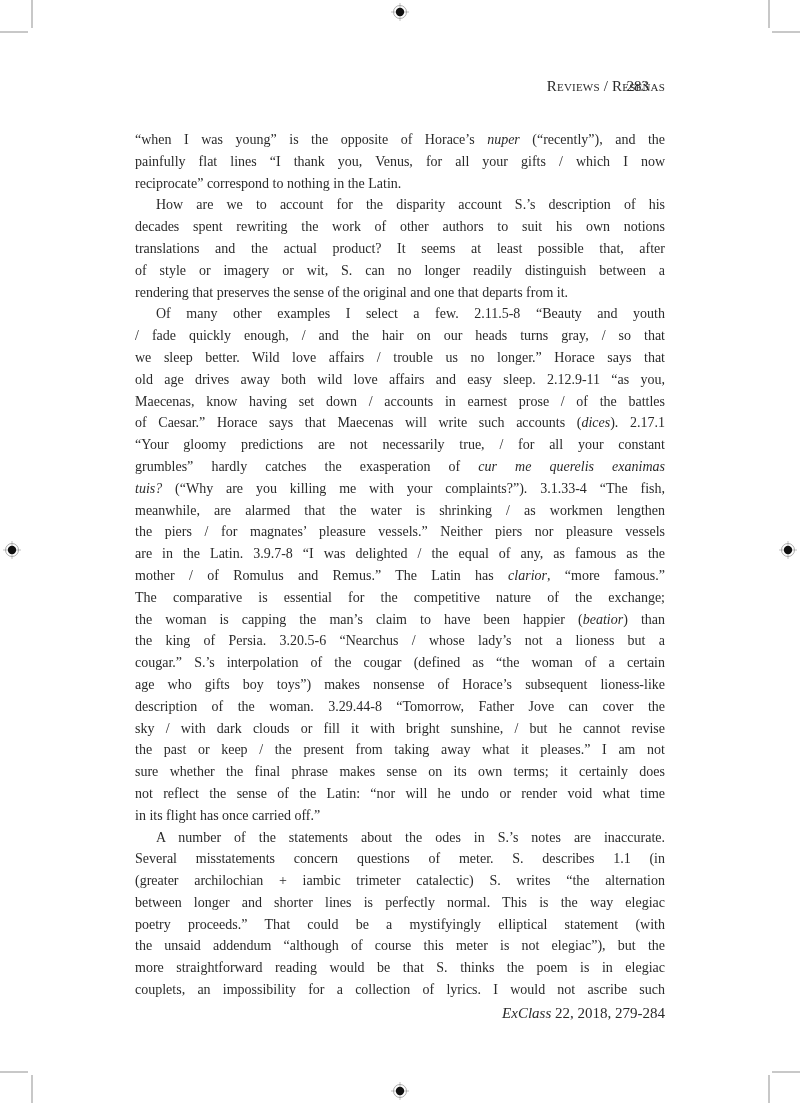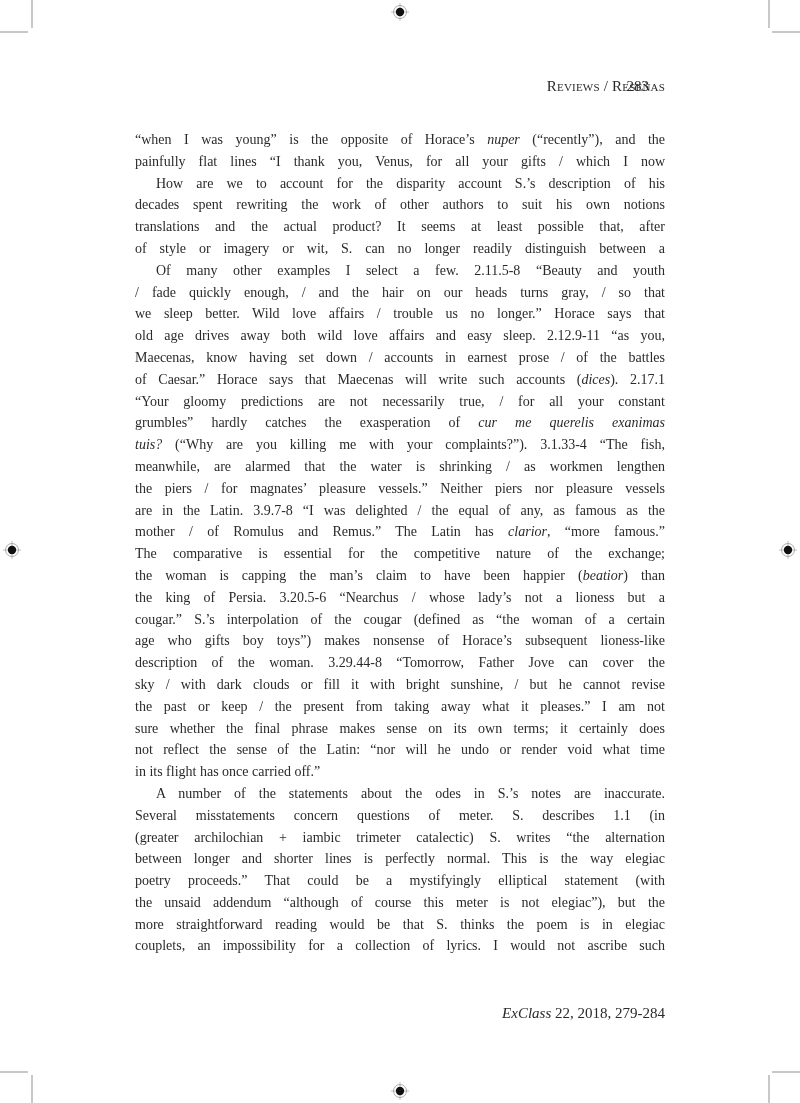--- a/index.html
+++ b/index.html
@@ -118,24 +118,26 @@
 </svg>
 
 <div class="running-head">
   <span class="title">Reviews / Reseñas</span>
   <span class="folio">283</span>
 </div>
 
 <div class="body-text" id="body-text">
     <span class="line"><span class="seg">“when I was young” is the opposite of Horace’s </span><i>nuper</i><span class="seg"> (“recently”), and the</span></span>
     <span class="line"><span class="seg">painfully flat lines “I thank you, Venus, for all your gifts / which I now</span></span>
+    <span class="line last"><span class="seg">reciprocate” correspond to nothing in the Latin.</span></span>
     <span class="line indent"><span class="seg">How are we to account for the disparity account S.’s description of his</span></span>
     <span class="line"><span class="seg">decades spent rewriting the work of other authors to suit his own notions</span></span>
     <span class="line"><span class="seg">translations and the actual product? It seems at least possible that, after</span></span>
     <span class="line"><span class="seg">of style or imagery or wit, S. can no longer readily distinguish between a</span></span>
+    <span class="line last"><span class="seg">rendering that preserves the sense of the original and one that departs from it.</span></span>
     <span class="line indent"><span class="seg">Of many other examples I select a few. 2.11.5-8 “Beauty and youth</span></span>
     <span class="line"><span class="seg">/ fade quickly enough, / and the hair on our heads turns gray, / so that</span></span>
     <span class="line"><span class="seg">we sleep better. Wild love affairs / trouble us no longer.” Horace says that</span></span>
     <span class="line"><span class="seg">old age drives away both wild love affairs and easy sleep. 2.12.9-11 “as you,</span></span>
     <span class="line"><span class="seg">Maecenas, know having set down / accounts in earnest prose / of the battles</span></span>
     <span class="line"><span class="seg">of Caesar.” Horace says that Maecenas will write such accounts (</span><i>dices</i><span class="seg">). 2.17.1</span></span>
     <span class="line"><span class="seg">“Your gloomy predictions are not necessarily true, / for all your constant</span></span>
     <span class="line"><span class="seg">grumbles” hardly catches the exasperation of </span><i>cur me querelis exanimas</i></span>
     <span class="line"><i>tuis?</i><span class="seg"> (“Why are you killing me with your complaints?”). 3.1.33-4 “The fish,</span></span>
     <span class="line"><span class="seg">meanwhile, are alarmed that the water is shrinking / as workmen lengthen</span></span>

